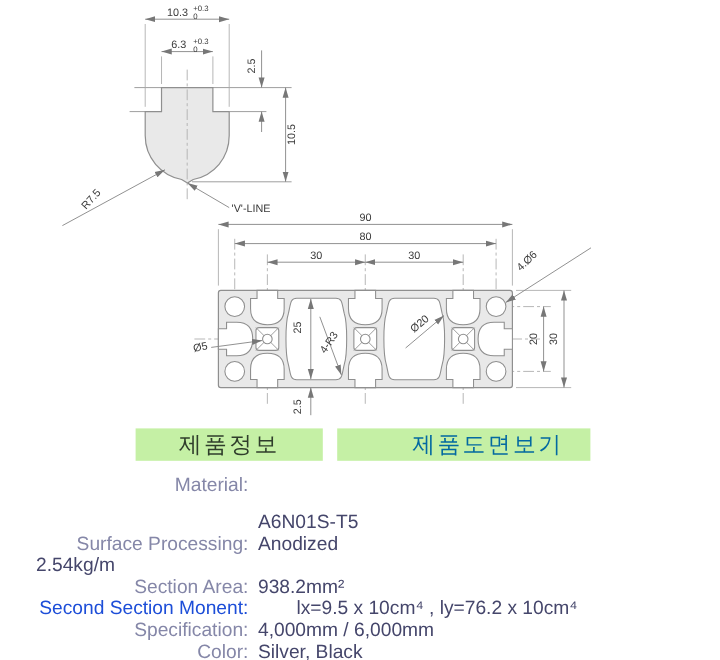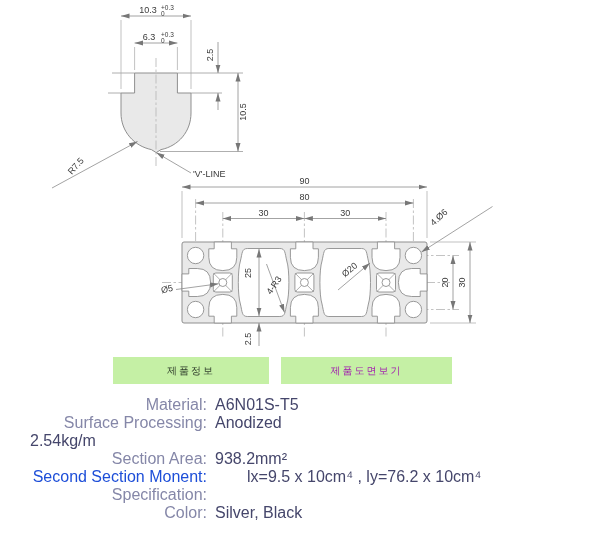--- a/index.html
+++ b/index.html
@@ -11,21 +11,21 @@
   .cav{fill:#ffffff;stroke:#8f8f8f;stroke-width:0.9;}
   .thin{stroke:#9a9a9a;stroke-width:0.8;fill:none;}
   .dim{stroke:#8c8c8c;stroke-width:0.8;fill:none;}
   .ext{stroke:#a8a8a8;stroke-width:0.7;fill:none;}
   .cl{stroke:#b4b4b4;stroke-width:0.8;fill:none;stroke-dasharray:9 2.5 2.5 2.5;}
   .dt{font-size:9px;fill:#3a3a3a;text-anchor:middle;font-family:"Liberation Sans",sans-serif;}
   .dts{font-size:6.5px;fill:#3a3a3a;text-anchor:start;font-family:"Liberation Sans",sans-serif;}
   .dtl{text-anchor:start;}
   
   .tab{position:absolute;top:357px;height:27px;display:flex;align-items:center;justify-content:center;
-       font-size:10px;letter-spacing:2px;cursor:pointer;}
+       font-size:19px;letter-spacing:2px;cursor:pointer;}
   .tab1{left:113px;width:156px;}
   .tab2{left:281px;width:171px;}
   
   .specs{position:absolute;left:0;top:396px;width:600px;font-size:16px;}
   .srow{display:flex;line-height:18px;}
   .slbl{width:207px;text-align:right;flex:0 0 auto;}
   .sval{margin-left:8px;white-space:nowrap;}
 </style>
 </head>
 <body>
@@ -170,43 +170,44 @@
 
       <line class="dim" x1="338" y1="290" x2="370" y2="263" marker-end="url(#ae)"></line>
       <text class="dt" transform="translate(351.5,272) rotate(-40)">Ø20</text>
 
       <line class="dim" x1="492.5" y1="206.5" x2="421.5" y2="252" marker-end="url(#ae)"></line>
       <text class="dt" transform="translate(441,219.5) rotate(-43)">4.Ø6</text>
     </g>
   </svg>
 
   <div class="tab tab1" style="background: rgb(197, 240, 165); color: rgb(47, 61, 43);">제품정보</div>
-  <div class="tab tab2" style="background: rgb(197, 240, 165); color: #a21caf;">제품도면보기</div>
+  <div class="tab tab2" style="background: rgb(197, 240, 165); color: #0369a1; padding-left: 40px;">제품도면보기</div>
 
   <div class="specs">
     <div class="srow">
       <div class="slbl" style="color: rgb(133, 135, 168);">Material:</div>
-      <div class="sval" style="color: rgb(69, 70, 107);">A6N01S-T5</div>
+      <div class="sval" style="color: rgb(69, 70, 107); margin-top: 31px;">A6N01S-T5</div>
     </div>
     <div class="srow">
       <div class="slbl" style="color: rgb(133, 135, 168);">Surface Processing:</div>
       <div class="sval" style="color: rgb(69, 70, 107);">Anodized</div>
     </div>
     <div class="srow">
       <div class="sval" style="color: rgb(69, 70, 107); margin-left: 30px;">2.54kg/m</div>
     </div>
     <div class="srow">
       <div class="slbl" style="color: rgb(133, 135, 168);">Section Area:</div>
       <div class="sval" style="color: rgb(69, 70, 107);">938.2mm²</div>
     </div>
     <div class="srow">
       <div class="slbl" style="color: #1d4ed8;">Second Section Monent:</div>
       <div class="sval" style="color: rgb(69, 70, 107); padding-left: 32px;">lx=9.5 x 10cm⁴ , ly=76.2 x 10cm⁴</div>
     </div>
     <div class="srow">
       <div class="slbl" style="color: rgb(133, 135, 168);">Specification:</div>
+      <div class="sval" style="color: rgb(69, 70, 107);">4,000mm / 6,000mm</div>
     </div>
     <div class="srow">
       <div class="slbl" style="color: rgb(133, 135, 168);">Color:</div>
       <div class="sval" style="color: rgb(69, 70, 107);">Silver, Black</div>
     </div>
   </div>
 </div>
 
 </body></html>

